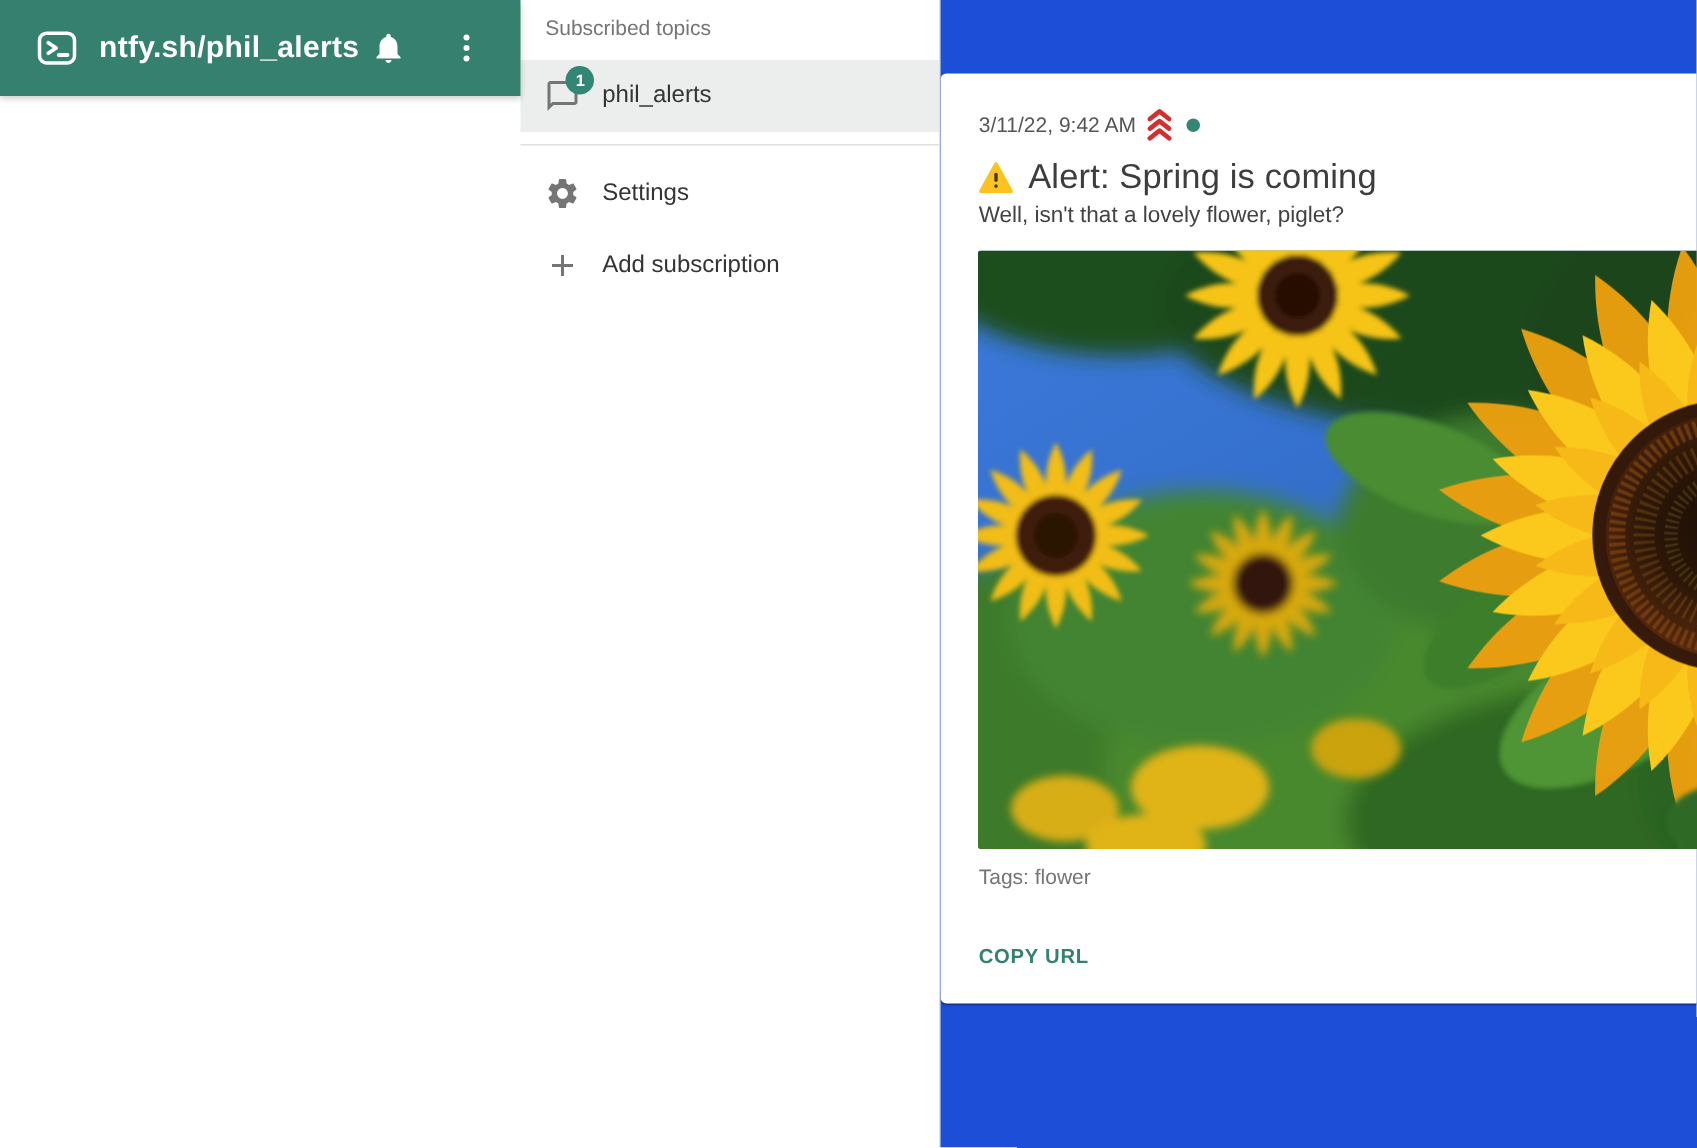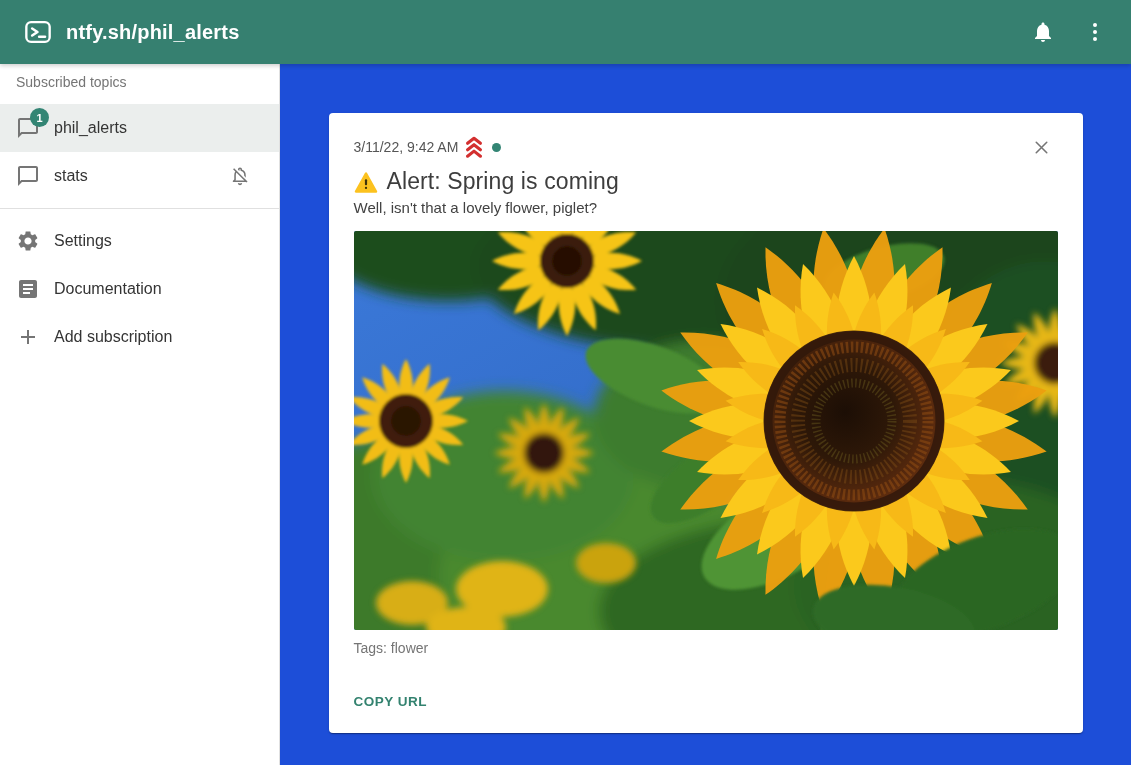--- a/index.html
+++ b/index.html
@@ -2,21 +2,21 @@
 <html><head>
 <meta charset="utf-8">
 <style>
   * { box-sizing: border-box; margin: 0; padding: 0; }
   html,body { background:#fff; }
   body {
     font-family: "Liberation Sans", "DejaVu Sans", sans-serif;
     width: 1131px; height: 765px; overflow: hidden;
     color:#343434;
   }
-  .shell { width:1131px; height:765px; display:flex; flex-direction:column; }
+  .shell { width:1131px; height:765px; display:flex; }
 
   
   .appbar {
     height:64px; background:#368070; color:#fff; flex:0 0 64px;
     display:flex; align-items:center; padding:0 16px 0 24px;
     box-shadow:0 2px 4px rgba(0,0,0,.18);
     position:relative; z-index:5;
   }
   .appbar .logo { width:28px; height:28px; display:inline-flex; margin-right:14px; }
   .appbar h1 { font-size:20px; font-weight:700; letter-spacing:.2px; }
@@ -117,56 +117,32 @@
         <span class="nicon">
           <svg viewBox="0 0 24 24" width="24" height="24">
             <path fill="#757575" d="M20 2H4c-1.1 0-2 .9-2 2v18l4-4h14c1.1 0 2-.9 2-2V4c0-1.1-.9-2-2-2zm0 14H5.2L4 17.2V4h16v12z"></path>
           </svg>
           <span class="badge">1</span>
         </span>
         <span>phil_alerts</span>
       </div>
 
 
-      <div class="nav-item">
-        <span class="nicon">
-          <svg viewBox="0 0 24 24" width="24" height="24">
-            <path fill="#757575" d="M20 2H4c-1.1 0-2 .9-2 2v18l4-4h14c1.1 0 2-.9 2-2V4c0-1.1-.9-2-2-2zm0 14H5.2L4 17.2V4h16v12z"></path>
-          </svg>
-        </span>
-        <span>stats</span>
-        <span class="end-icon">
-          <svg viewBox="0 0 24 24" width="22" height="22">
-            <path d="M12 3.6c-.8 0-1.4.6-1.4 1.4v.8C7.9 6.5 6.6 8.7 6.6 11v5.1L4.9 17.8h14.2L17.4 16.1V11c0-2.3-1.3-4.5-4-5.2v-.8c0-.8-.6-1.4-1.4-1.4z" fill="none" stroke="#757575" stroke-width="1.7" stroke-linejoin="round"></path>
-            <path d="M10.4 19.8c.2.8.8 1.4 1.6 1.4s1.4-.6 1.6-1.4" fill="none" stroke="#757575" stroke-width="1.7"></path>
-            <line x1="6.1" y1="3" x2="20.6" y2="17.4" stroke="#fff" stroke-width="2"></line>
-            <line x1="5" y1="4.1" x2="19.5" y2="18.5" stroke="#757575" stroke-width="1.7"></line>
-          </svg>
-        </span>
-      </div>
 
       <hr>
 
       <div class="nav-item">
         <span class="nicon">
           <svg viewBox="0 0 24 24" width="24" height="24">
             <path fill="#757575" d="M19.14 12.94c.04-.3.06-.61.06-.94 0-.32-.02-.64-.07-.94l2.03-1.58c.18-.14.23-.41.12-.61l-1.92-3.32c-.12-.22-.37-.29-.59-.22l-2.39.96c-.5-.38-1.03-.7-1.62-.94l-.36-2.54c-.04-.24-.24-.41-.48-.41h-3.84c-.24 0-.43.17-.47.41l-.36 2.54c-.59.24-1.13.57-1.62.94l-2.39-.96c-.22-.08-.47 0-.59.22L2.74 8.87c-.12.21-.08.47.12.61l2.03 1.58c-.05.3-.09.63-.09.94s.02.64.07.94l-2.03 1.58c-.18.14-.23.41-.12.61l1.92 3.32c.12.22.37.29.59.22l2.39-.96c.5.38 1.03.7 1.62.94l.36 2.54c.05.24.24.41.48.41h3.84c.24 0 .44-.17.47-.41l.36-2.54c.59-.24 1.13-.56 1.62-.94l2.39.96c.22.08.47 0 .59-.22l1.92-3.32c.12-.22.07-.47-.12-.61l-2.01-1.58zM12 15.6c-1.98 0-3.6-1.62-3.6-3.6s1.62-3.6 3.6-3.6 3.6 1.62 3.6 3.6-1.62 3.6-3.6 3.6z"></path>
           </svg>
         </span>
         <span>Settings</span>
       </div>
 
-      <div class="nav-item">
-        <span class="nicon">
-          <svg viewBox="0 0 24 24" width="24" height="24">
-            <path fill="#757575" d="M19 3H5c-1.1 0-2 .9-2 2v14c0 1.1.9 2 2 2h14c1.1 0 2-.9 2-2V5c0-1.1-.9-2-2-2zm-5 14H7v-2h7v2zm3-4H7v-2h10v2zm0-4H7V7h10v2z"></path>
-          </svg>
-        </span>
-        <span>Documentation</span>
-      </div>
 
       <div class="nav-item">
         <span class="nicon">
           <svg viewBox="0 0 24 24" width="24" height="24">
             <path fill="#757575" d="M19 13h-6v6h-2v-6H5v-2h6V5h2v6h6v2z"></path>
           </svg>
         </span>
         <span>Add subscription</span>
       </div>
     </nav>

